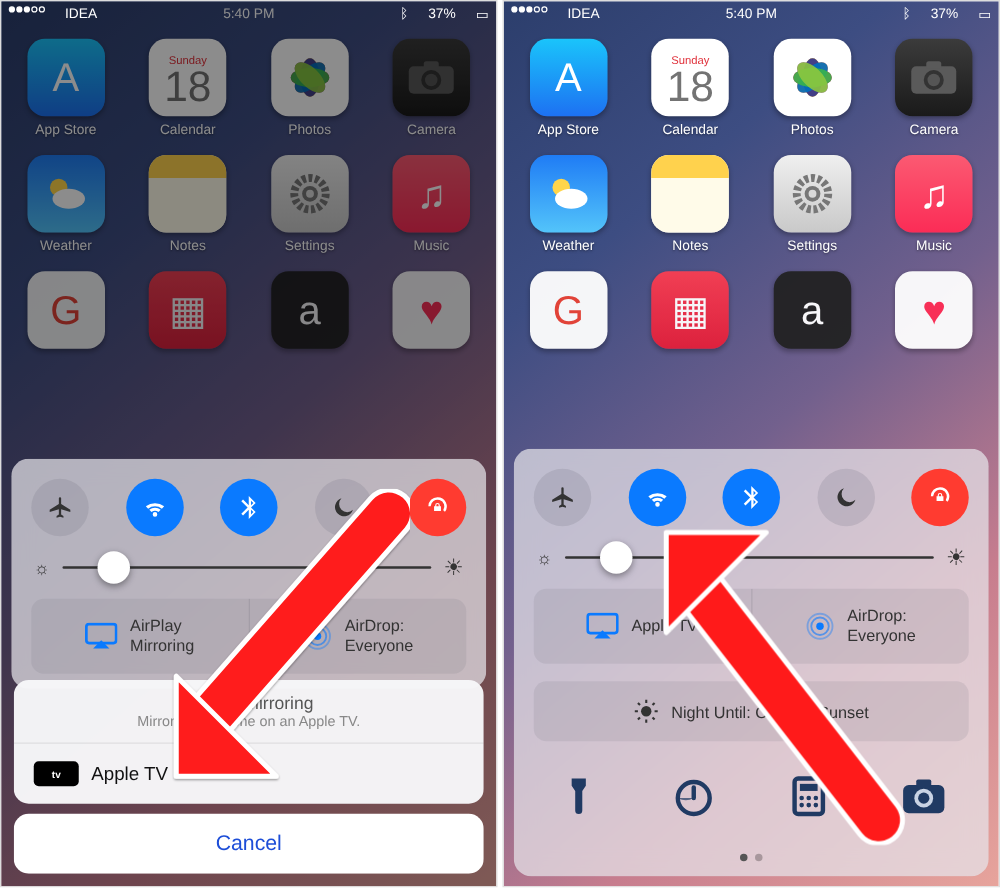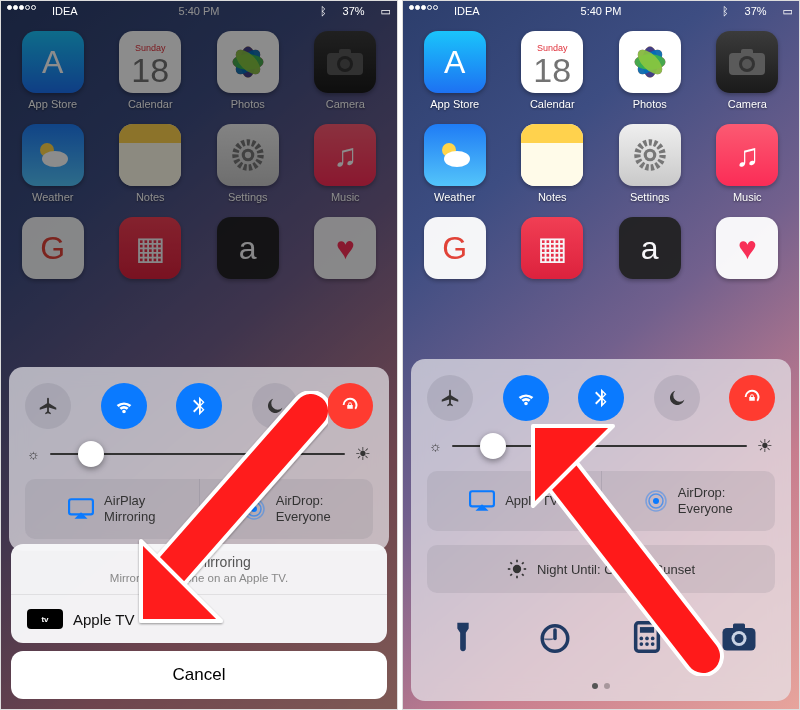--- a/index.html
+++ b/index.html
@@ -65,21 +65,21 @@
   .dots i{width:6px;height:6px;border-radius:50%;background:rgba(0,0,0,.25)}
   .dots i.on{background:#555}
   
   .modal{position:absolute;left:10px;right:10px;bottom:10px;display:flex;flex-direction:column;gap:8px}
   .sheet{background:rgba(246,246,248,.98);border-radius:12px;overflow:hidden}
   .sheet .hd{padding:10px 14px;text-align:center;border-bottom:1px solid rgba(0,0,0,.08)}
   .sheet .hd .t{font-size:14px;color:#555;font-weight:500}
   .sheet .hd .s{font-size:11.5px;color:#888;margin-top:2px}
   .sheet .row{display:flex;align-items:center;gap:10px;padding:14px 16px;font-size:15px;color:#111}
   .sheet .row .tvic{width:36px;height:20px;background:#000;border-radius:4px;display:flex;align-items:center;justify-content:center;color:#fff;font-size:8px;font-weight:600}
-  .cancel{background:#fff;border-radius:12px;padding:14px;text-align:center;color:#000000;font-size:17px;font-weight:500}
+  .cancel{background:#fff;border-radius:12px;padding:14px;text-align:center;color:#1d4ed8;font-size:17px;font-weight:500}
   
   .arrow{position:absolute;pointer-events:none}
   
   .svgc{fill:currentColor}
 </style>
 </head>
 <body>
 
 <div class="phone">
   <div class="wall"></div>

